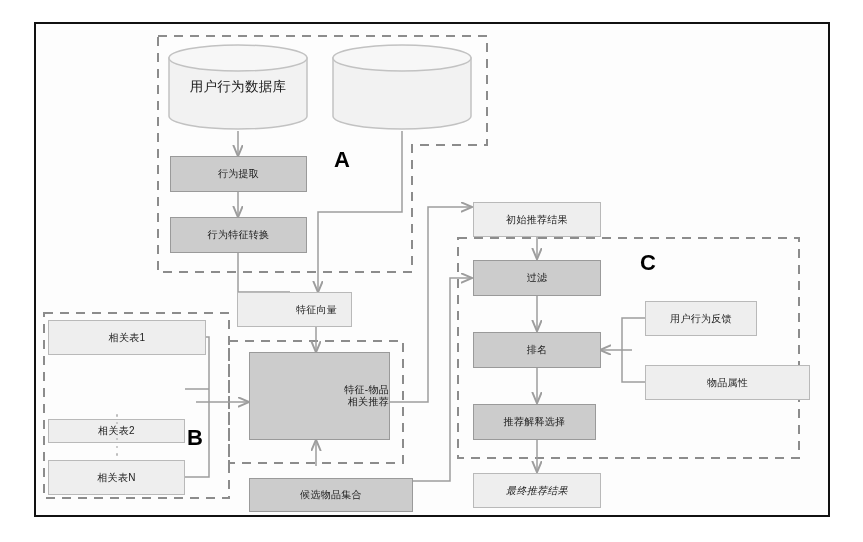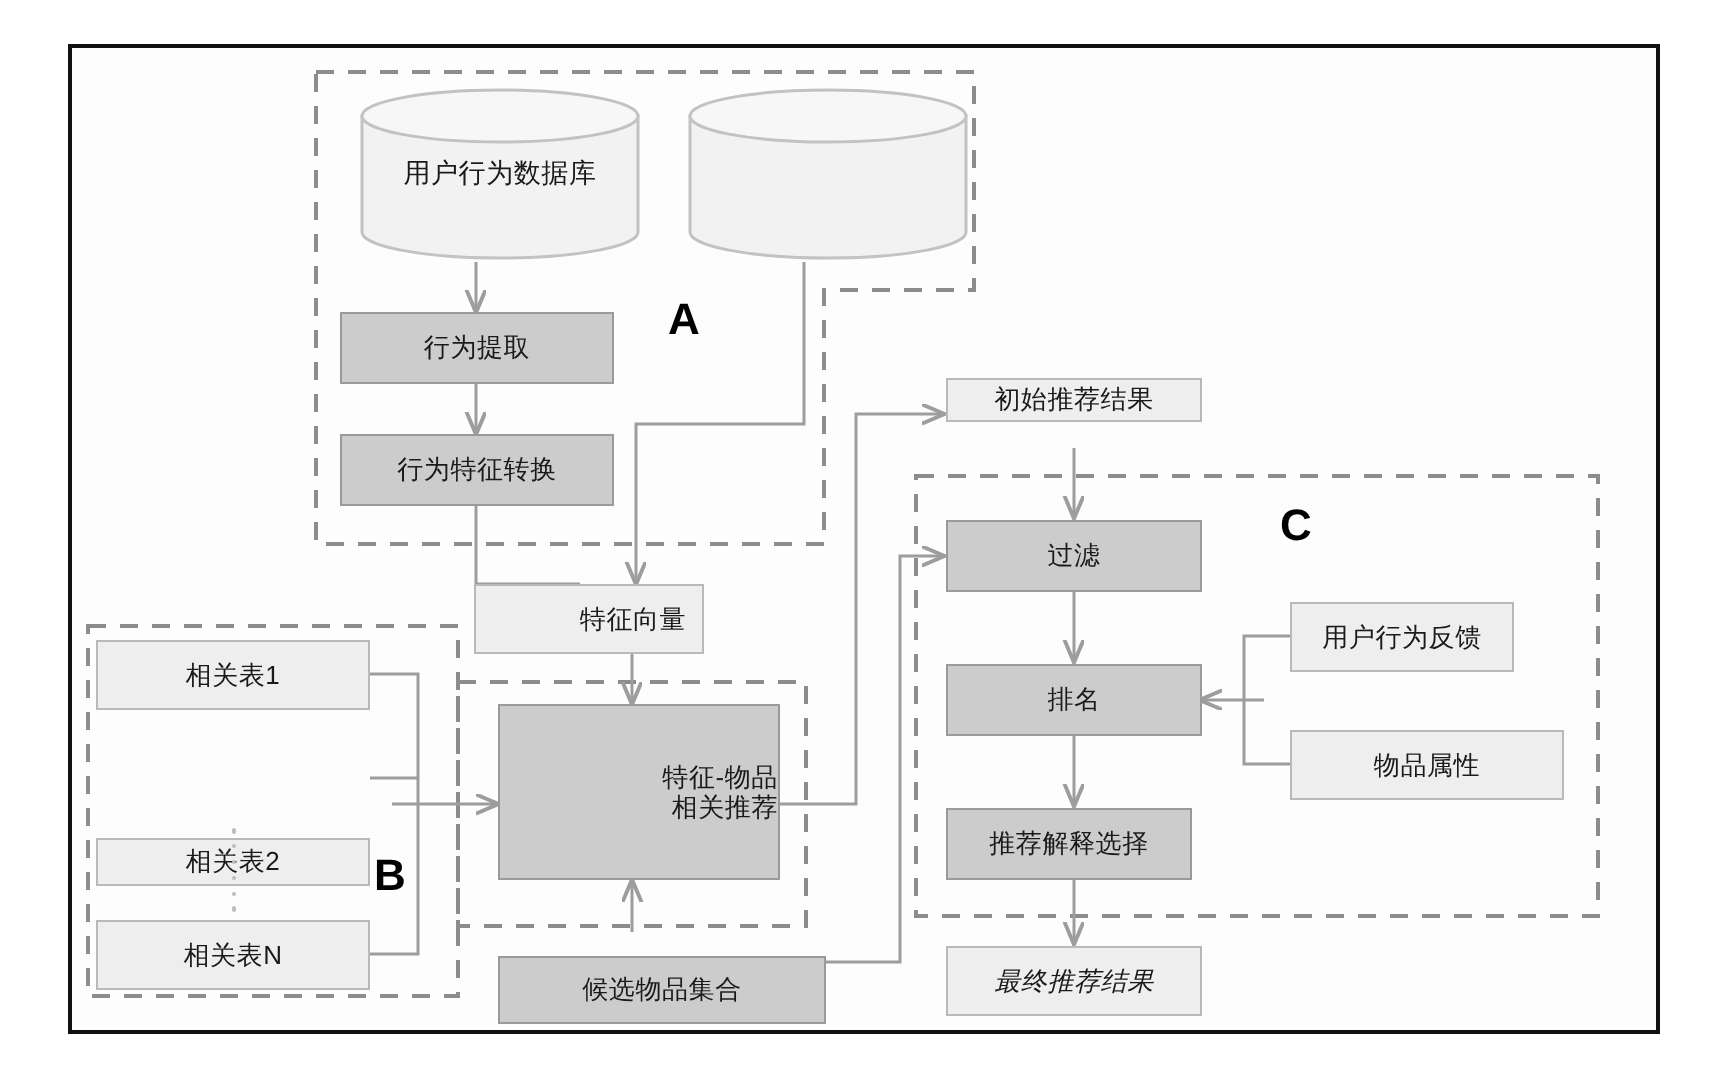--- a/index.html
+++ b/index.html
@@ -1,25 +1,25 @@
 <!DOCTYPE html>
 <html><head>
 <meta charset="utf-8">
 <style>
   html,body{margin:0;padding:0;background:#ffffff;}
   body{font-family:"Liberation Sans","DejaVu Sans",sans-serif;}
   #canvas{position:relative;width:863px;height:542px;background:#ffffff;overflow:hidden;}
   #frame{position:absolute;left:34px;top:22px;width:796px;height:495px;border:2.5px solid #111;background:#fdfdfd;box-sizing:border-box;}
   svg.layer{position:absolute;left:0;top:0;width:863px;height:542px;pointer-events:none;}
   .node{position:absolute;box-sizing:border-box;display:flex;align-items:center;justify-content:center;
-        text-align:center;line-height:1.18;color:#1a1a1a;font-size:13px;letter-spacing:.3px;}
+        text-align:center;line-height:1.18;color:#1a1a1a;font-size:10px;letter-spacing:.3px;}
   .n-light{background:#eeeeee;border:1.6px solid #b9b9b9;}
   .n-dark{background:#cccccc;border:1.8px solid #9a9a9a;}
   .grp{position:absolute;font-weight:bold;font-size:22px;color:#000;}
-  .cyl{position:absolute;margin-left:12px;}
+  .cyl{position:absolute;}
   .cyl .lbl{position:absolute;left:0;right:0;top:50%;transform:translateY(-50%);
             text-align:center;font-size:13.5px;color:#1a1a1a;letter-spacing:.3px;}
   .dots{position:absolute;display:flex;flex-direction:column;align-items:center;justify-content:space-between;}
   .dots i{display:block;width:2.5px;height:2.5px;background:#bdbdbd;border-radius:50%;}
 </style>
 </head>
 <body>
 
 <div id="canvas">
   <div id="frame"></div>
@@ -90,21 +90,21 @@
       <ellipse cx="70" cy="14" rx="69" ry="13" fill="#f7f7f7" stroke="#c2c2c2" stroke-width="1.5"></ellipse>
     </svg>
   </div>
 
   <div class="node n-dark" style="left:170px;top:156px;width:137px;height:36px;">行为提取</div>
 
   <div class="node n-dark" style="left:170px;top:217px;width:137px;height:36px;">行为特征转换</div>
 
   <div class="node n-light" style="left:237px;top:292px;width:115px;height:35px;padding-left:44px;">特征向量</div>
 
-  <div class="node n-light" style="left:48px;top:320px;width:137px;height:35px;text-align:center;">相关表1</div>
+  <div class="node n-light" style="left:48px;top:320px;width:158px;height:35px;text-align:center;">相关表1</div>
 
   <div class="node n-light" style="left:48px;top:372px;width:137px;height:24px;margin-top:47px;">相关表2</div>
 
   <div class="dots" style="left:110px;top:414px;width:14px;height:42px;">
     <i></i>
       <i></i>
       <i></i>
       <i></i>
       <i></i>
       <i></i>
@@ -112,30 +112,30 @@
 
   <div class="node n-light" style="left:48px;top:460px;width:137px;height:35px;">相关表N</div>
 
   <div class="node n-dark" style="left:249px;top:352px;width:141px;height:88px;flex-direction:column;align-items:flex-end;">
     <span>特征-物品</span>
     <span>相关推荐</span>
   </div>
 
   <div class="node n-dark" style="left:249px;top:478px;width:164px;height:34px;">候选物品集合</div>
 
-  <div class="node n-light" style="left:473px;top:189px;width:128px;height:22px;">初始推荐结果</div>
+  <div class="node n-light" style="left:473px;top:202px;width:128px;height:35px;">初始推荐结果</div>
 
   <div class="node n-dark" style="left:473px;top:260px;width:128px;height:36px;">过滤</div>
 
   <div class="node n-dark" style="left:473px;top:332px;width:128px;height:36px;">排名</div>
 
   <div class="node n-dark" style="left:473px;top:404px;width:123px;height:36px;">推荐解释选择</div>
 
   <div class="node n-light" style="left:473px;top:473px;width:128px;height:35px;font-style:italic;">最终推荐结果</div>
 
   <div class="node n-light" style="left:645px;top:301px;width:112px;height:35px;">用户行为反馈</div>
 
-  <div class="node n-light" style="left:645px;top:365px;width:137px;height:35px;text-align:center;">物品属性</div>
+  <div class="node n-light" style="left:645px;top:365px;width:165px;height:35px;text-align:center;">物品属性</div>
 
   <div class="grp" style="left:334px;top:147px;">A</div>
   <div class="grp" style="left:187px;top:425px;">B</div>
   <div class="grp" style="left:640px;top:250px;">C</div>
 </div>
 
 </body></html>

